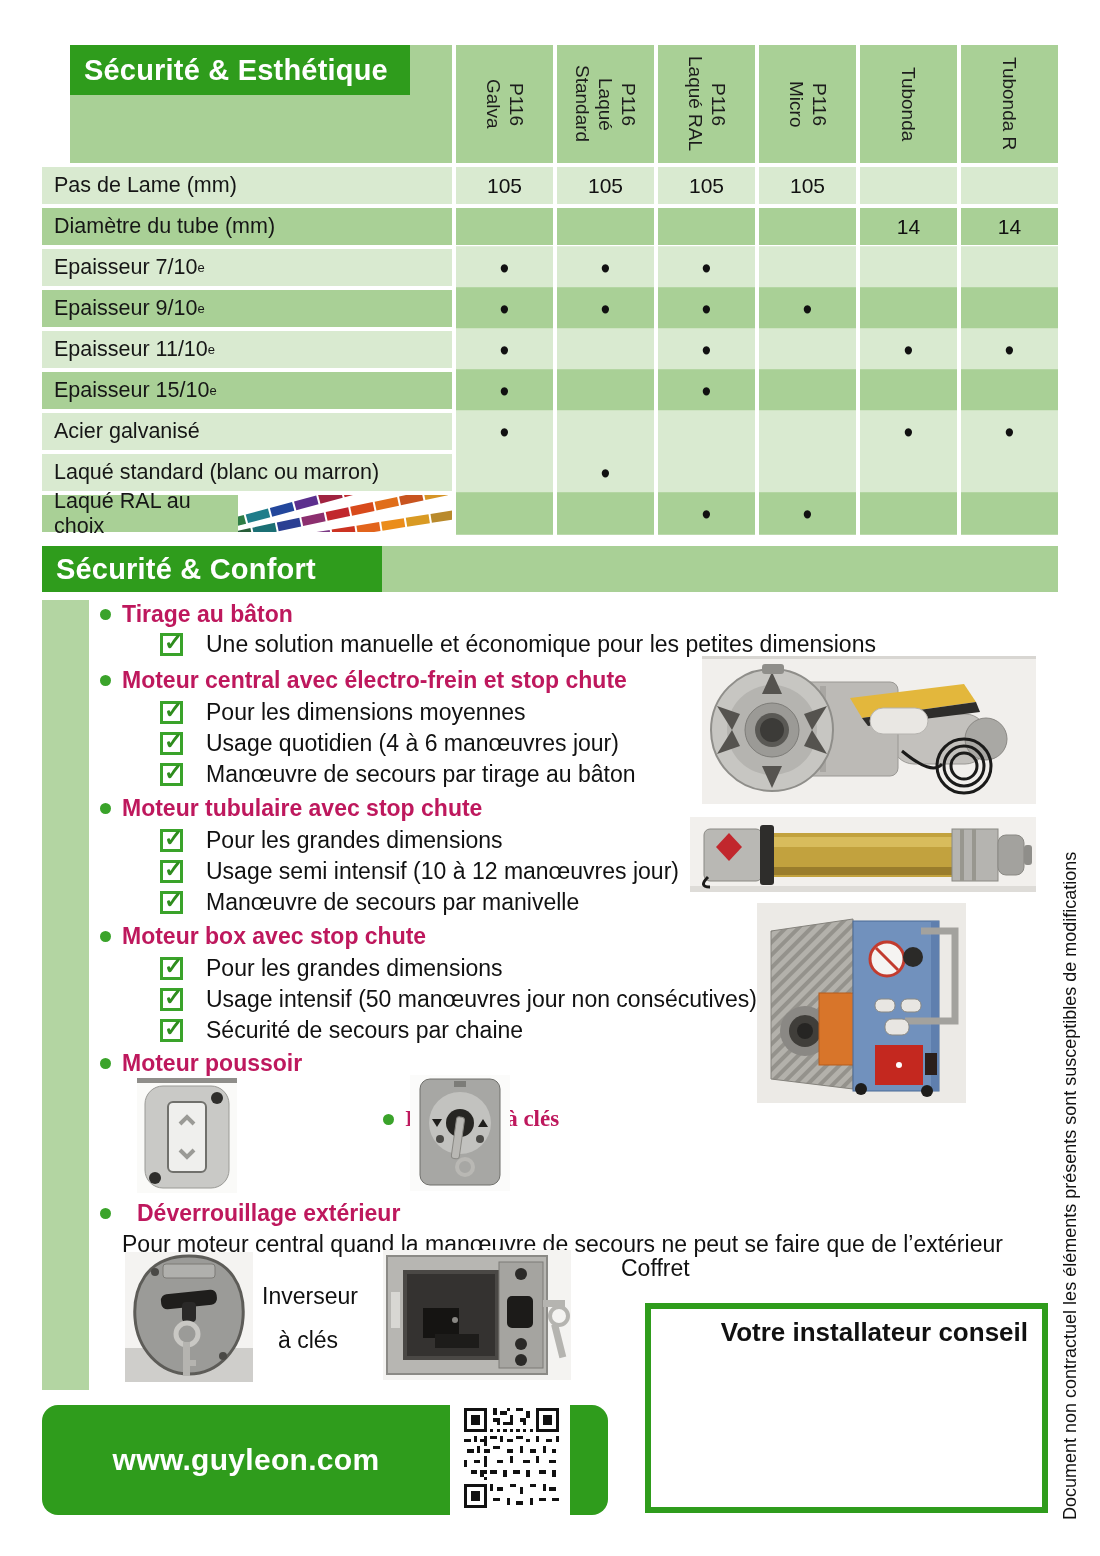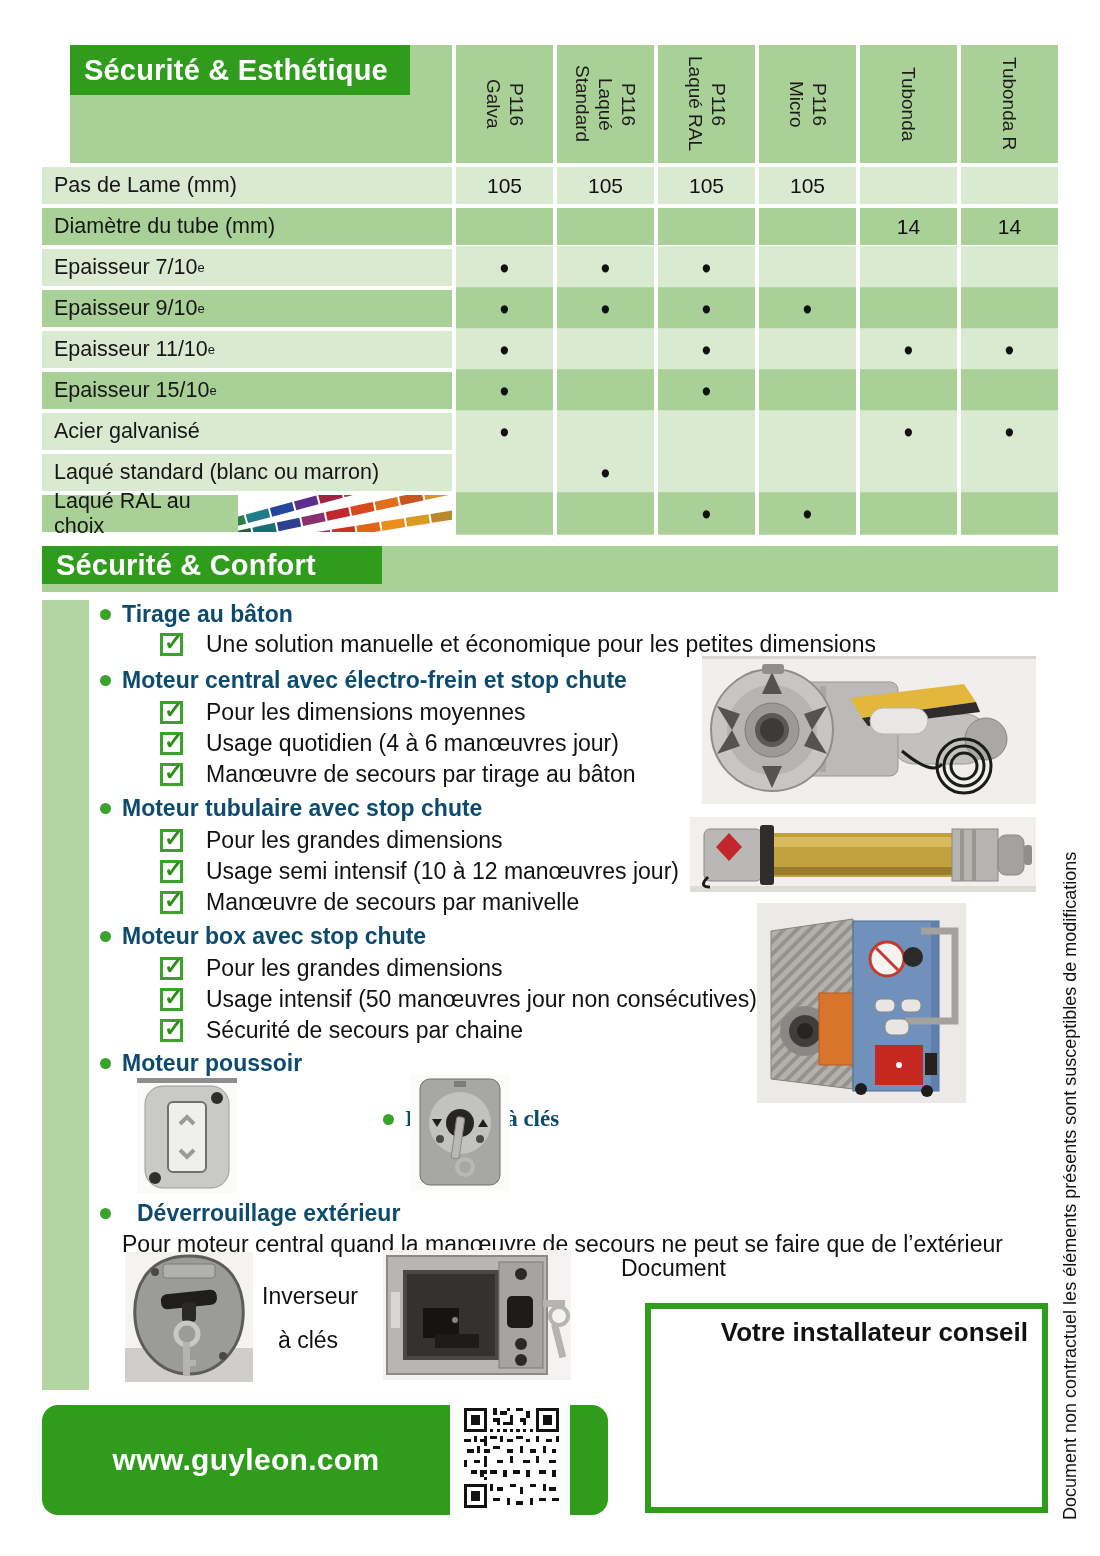--- a/index.html
+++ b/index.html
@@ -22,26 +22,26 @@
   .tcell { display:flex; align-items:center; justify-content:center; font-size:21px; color:#111; }
   .dotcell { font-size:17px; transform:scaleY(1.15); }
   .shade-l { background:#d9ead0; }
   .shade-m { background:#a9d096; }
   sup { font-size:13px; vertical-align:super; }
   .lbl-flex { display:flex; align-items:center; width:100%; }
   .fan-wrap { margin-left:auto; background:#fff; line-height:0; }
 
   
   .confort-banner { position:absolute; left:42px; top:546px; width:1016px; height:46px; background:#a9d096; }
-  .confort-banner .title-banner { height:38px; }
+  .confort-banner .title-banner { height:46px; }
   .side-strip { position:absolute; left:42px; top:600px; width:47px; height:790px; background:#b3d5a2; }
 
   
   .h-item { position:absolute; display:flex; align-items:center; gap:11px; }
-  .h-item .btxt { font-size:23px; font-weight:bold; color:#0c4a6e; }
+  .h-item .btxt { font-size:23px; font-weight:bold; color:#be185d; }
   .bullet { width:11px; height:11px; border-radius:50%; background:#3aa32a; flex:none; }
   .c-item { position:absolute; display:flex; align-items:center; gap:23px; }
   .c-item .ctxt { font-size:23px; color:#111; }
   .check { position:relative; width:23px; height:23px; border:3px solid #3aa32a; background:#fff; flex:none; }
   .check::after { content:"✓"; position:absolute; left:1px; top:-7px; font-size:23px;
     font-weight:bold; color:#2e8c1d; }
   .plain-par { position:absolute; font-size:23px; color:#111; }
   .photo-label { position:absolute; font-size:23px; color:#111; }
 
   
@@ -496,21 +496,21 @@
       <rect x="124" y="46" width="26" height="32" rx="5" fill="#1c1b19"></rect>
       <circle cx="138" cy="24" r="6" fill="#2b2a28"></circle>
       <circle cx="138" cy="94" r="6" fill="#2b2a28"></circle>
       <circle cx="138" cy="110" r="6" fill="#2b2a28"></circle>
       <rect x="8" y="42" width="9" height="36" fill="#d8d7d3"></rect>
       <rect x="160" y="50" width="22" height="7" fill="#b5b4b0"></rect>
       <circle cx="176" cy="66" r="9" fill="none" stroke="#b5b4b0" stroke-width="4"></circle>
       <rect x="172" y="74" width="7" height="34" fill="#b5b4b0" transform="rotate(-14 175 90)"></rect>
     </svg>
   </div>
-  <div class="photo-label" style="left:621px; top:1255px;">Document</div>
+  <div class="photo-label" style="left:621px; top:1255px;">Coffret</div>
 
   <div class="installer-box">
     <div class="ib-title">Votre installateur conseil</div>
   </div>
 
   <div class="web-banner">
     <span class="web-txt">www.guyleon.com</span>
   </div>
   <div class="qr">
     <svg width="95" height="100" viewBox="0 0 29 29" shape-rendering="crispEdges" preserveAspectRatio="none">

